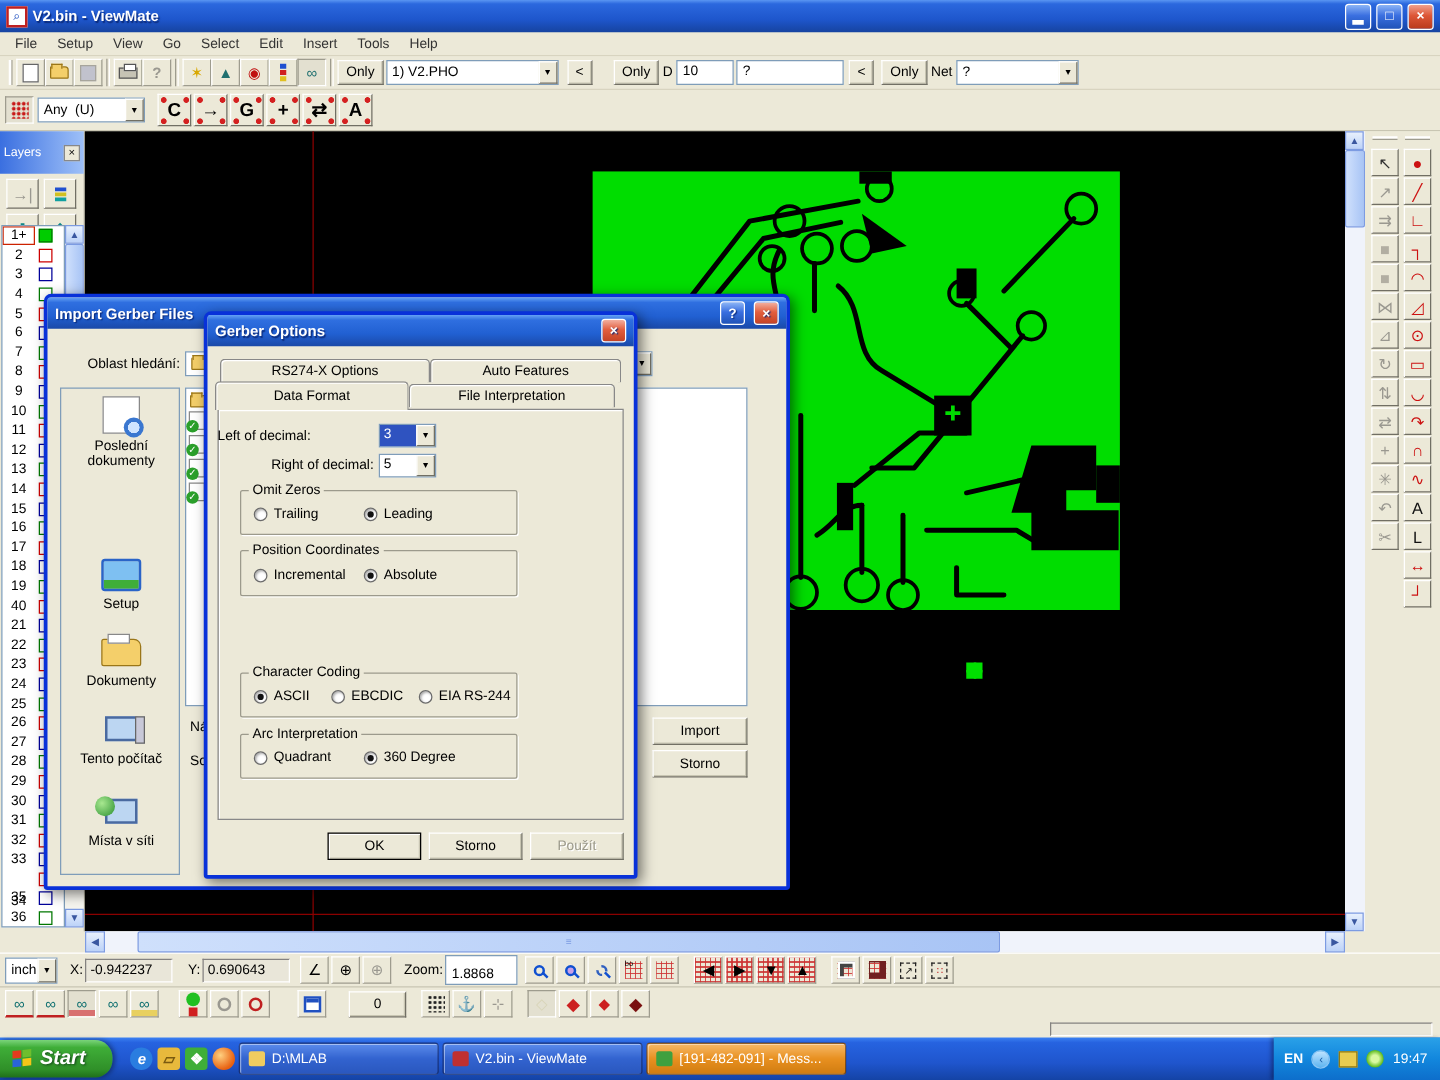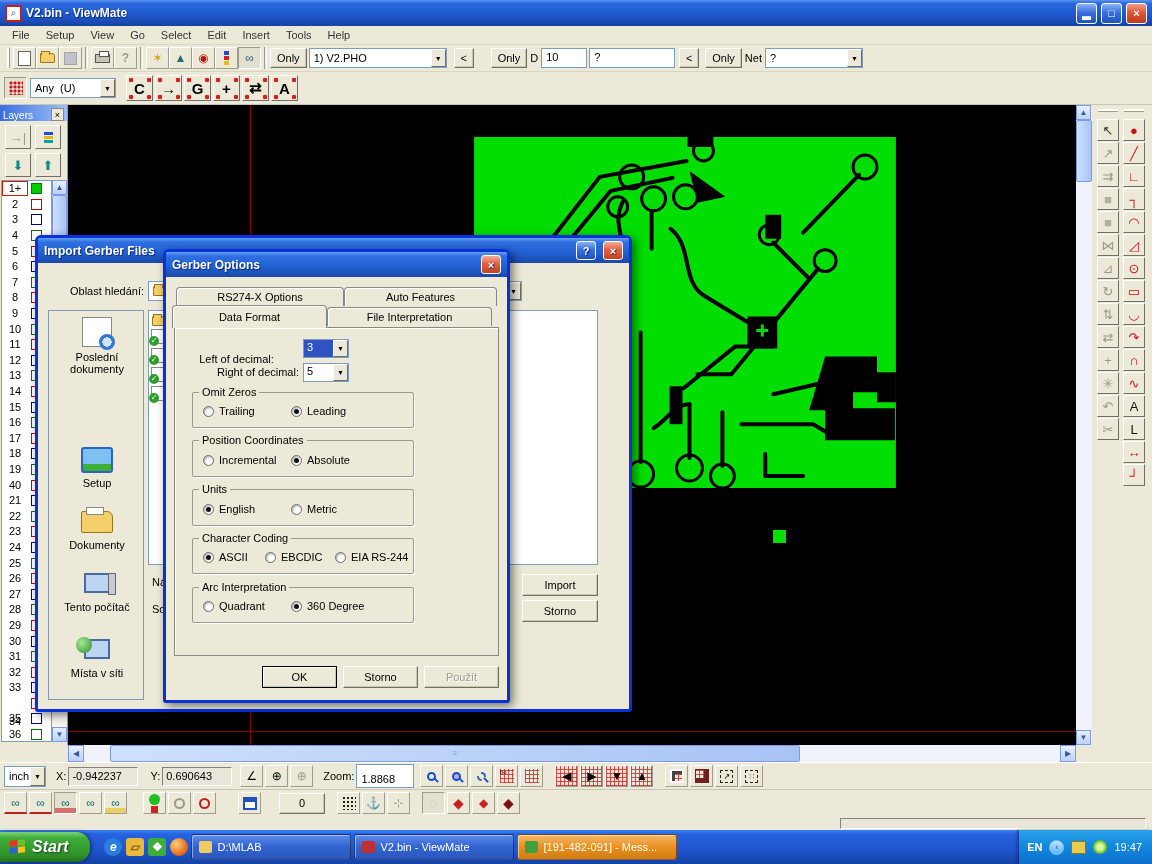--- a/index.html
+++ b/index.html
@@ -36,21 +36,21 @@
 .print-ic{width:15px;height:9px;background:#c6c3b4;border:1px solid #555;position:relative}
 .print-ic::before{content:"";position:absolute;left:3px;top:-4px;width:8px;height:4px;background:#fff;border:1px solid #555}
 .mag{width:9px;height:9px;border:2px solid #1050d0;border-radius:50%;position:relative}
 .mag::after{content:"";position:absolute;width:6px;height:2px;background:#1050d0;transform:rotate(45deg);right:-5px;bottom:-2px}
 .gridbg{background-image:repeating-linear-gradient(0deg,rgba(205,50,50,.85) 0 1px,transparent 1px 4px),repeating-linear-gradient(90deg,rgba(205,50,50,.85) 0 1px,transparent 1px 4px)}
 .gridsq{width:14px;height:14px}
 .dashbox{width:13px;height:13px;border:1px dashed #222;display:flex;align-items:center;justify-content:center;font-size:8px}
 .dotgrid{width:14px;height:14px;background-image:radial-gradient(circle,#222 1px,transparent 1.4px);background-size:4px 4px}
 
 .layers{left:0;top:105px;width:68px;height:640px;background:#ece9d8;z-index:5;border-right:1px solid #9e9c8e}
-.ltitle{height:16px;background:linear-gradient(90deg,#3a6fe0,#9ec0f8);display:flex;align-items:flex-end;padding:0 3px;color:#fff;font-size:10px}
+.ltitle{height:34px;background:linear-gradient(90deg,#3a6fe0,#9ec0f8);display:flex;align-items:center;padding:0 3px;color:#fff;font-size:10px}
 .lclose{margin-left:auto;width:13px;height:13px;background:#ece9d8;border:1px solid #888;display:flex;align-items:center;justify-content:center;font-size:9px;color:#000}
 .lbtns{display:grid;grid-template-columns:26px 26px;gap:4px;padding:4px 5px}
 .lbtn{width:26px;height:24px;display:flex;align-items:center;justify-content:center;font-size:13px;background:#ece9d8;border:1px solid;border-color:#fff #716f64 #716f64 #fff}
 .layers-list{position:absolute;left:1px;top:75px;width:51px;height:562px;background:#fff;border:1px solid #7f9db9;overflow:hidden}
 .layer-row{height:15.6px;display:flex;align-items:center}
 .layer-num{width:26px;text-align:center;font-size:11px;border:1px solid transparent;line-height:13px}
 .layer-box{width:11px;height:11px;margin-left:3px;border:1px solid;background:#fff}
 .lscroll{position:absolute;left:52px;top:75px;width:15px;height:562px;background:#f6f5ef}
 .scrollbtn{width:15px;height:15px;background:linear-gradient(180deg,#e8f0fd,#bcd2f8);border:1px solid #7c9be2;color:#3a57a0;font-size:8px;display:flex;align-items:center;justify-content:center}
 .scrollthumb{background:linear-gradient(90deg,#cfe0fc,#a8c4f5);border:1px solid #7c9be2;border-radius:2px;display:flex;align-items:center;justify-content:center;color:#7c9be2;font-size:8px}
@@ -674,21 +674,21 @@
       <span>Gerber Options</span>
       <span style="flex:1"></span>
       <span class="xbtn red">×</span>
     </div>
     <span class="tab" style="left:10px;top:35px;width:168px">RS274-X Options</span>
     <span class="tab" style="left:178px;top:35px;width:153px">Auto Features</span>
     <span class="tab active" style="left:6px;top:53px;width:155px">Data Format</span>
     <span class="tab" style="left:161px;top:55px;width:165px">File Interpretation</span>
     <div class="tabpanel" style="left:8px;top:75px;width:325px;height:329px"></div>
 
-    <span class="abs" style="left:8px;top:101px;width:125px;text-align:center">Left of decimal:</span>
+    <span class="abs" style="left:8px;top:91px;width:125px;text-align:left">Left of decimal:</span>
     <span class="gcombo" style="left:137px;top:87px;width:46px">
       <span class="gval sel">3</span>
       <span class="droparrow">▼</span>
     </span>
     <span class="abs" style="left:8px;top:114px;width:125px;text-align:right">Right of decimal:</span>
     <span class="gcombo" style="left:137px;top:111px;width:46px">
       <span class="gval">5</span>
       <span class="droparrow">▼</span>
     </span>
 
@@ -709,31 +709,20 @@
       <span class="radiorow" style="left:10px;top:13px">
           <i class="radio"></i>
           <span>Incremental</span>
         </span>
       <span class="radiorow" style="left:98px;top:13px">
           <i class="radio on"></i>
           <span>Absolute</span>
         </span>
     </div>
 
-    <div class="groupbox" style="left:26px;top:237px;width:222px;height:37px">
-      <span class="grouplabel">Units</span>
-      <span class="radiorow" style="left:10px;top:13px">
-          <i class="radio on"></i>
-          <span>English</span>
-        </span>
-      <span class="radiorow" style="left:98px;top:13px">
-          <i class="radio"></i>
-          <span>Metric</span>
-        </span>
-    </div>
 
     <div class="groupbox" style="left:26px;top:286px;width:222px;height:36px">
       <span class="grouplabel">Character Coding</span>
       <span class="radiorow" style="left:10px;top:12px">
           <i class="radio on"></i>
           <span>ASCII</span>
         </span>
       <span class="radiorow" style="left:72px;top:12px">
           <i class="radio"></i>
           <span>EBCDIC</span>

